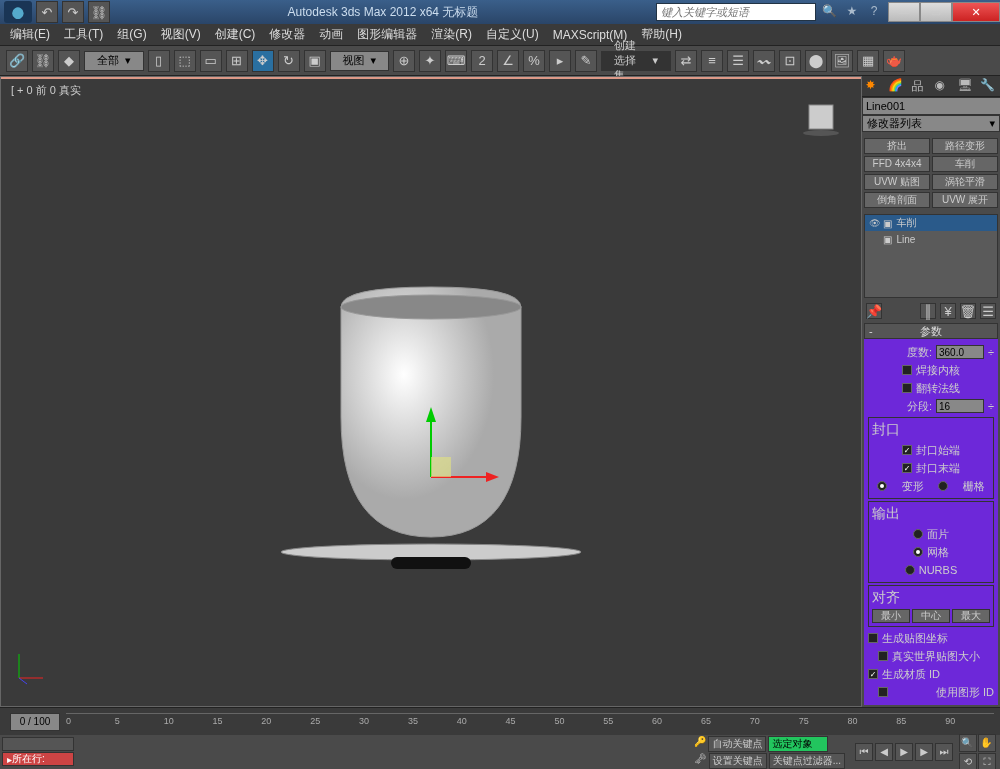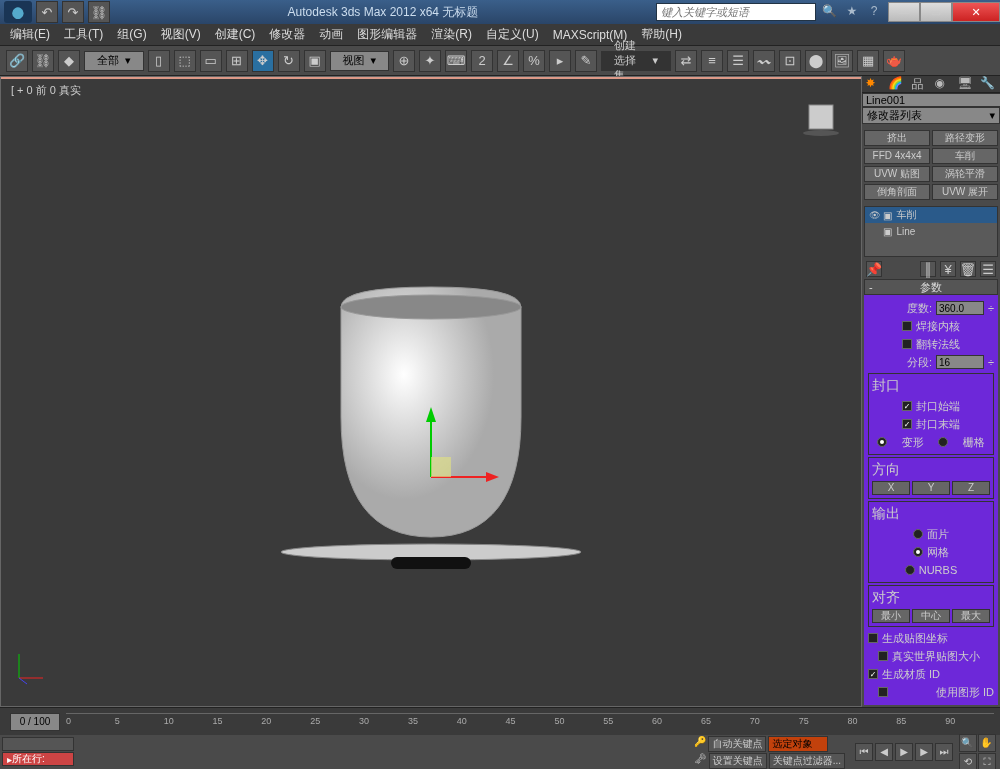--- a/index.html
+++ b/index.html
@@ -251,28 +251,20 @@
               <span>封口末端</span>
             </div>
           <div class="param-row" style="justify-content:space-around;">
             <span class="rad on"></span>
               <span>变形</span>
             <span class="rad"></span>
               <span>栅格</span>
           </div>
         </div>
 
-        <div class="group">
-          <div class="group-lbl">方向</div>
-          <div class="btn3">
-              <div>X</div>
-              <div>Y</div>
-              <div>Z</div>
-            </div>
-        </div>
 
         <div class="group">
           <div class="group-lbl">输出</div>
           <div class="param-row" style="justify-content:center;">
               <span class="rad"></span>
               <span>面片</span>
             </div>
           <div class="param-row" style="justify-content:center;">
               <span class="rad on"></span>
               <span>网格</span>
@@ -342,21 +334,21 @@
   <div class="b-left">
     <div style="height:14px;background:#555;border:1px solid #333;"></div>
     <div class="tag-btn">▸ <span>所在行:</span></div>
   </div>
   <div class="status-text">
   </div>
   <div style="display:flex;flex-direction:column;gap:1px;font-size:10px;margin:0 4px;">
     <div style="display:flex;gap:2px;">
       <span>🔑</span>
       <div style="background:#555;border:1px solid #333;padding:0 3px;">自动关键点</div>
-      <div style="background:#c2410c;border:1px solid #333;padding:0 3px;color:#000;width:60px;">选定对象</div>
+      <div style="background:#22c55e;border:1px solid #333;padding:0 3px;color:#000;width:60px;">选定对象</div>
     </div>
     <div style="display:flex;gap:2px;">
       <span>🗝</span>
       <div style="background:#555;border:1px solid #333;padding:0 3px;">设置关键点</div>
       <div style="background:#555;border:1px solid #333;padding:0 3px;">关键点过滤器...</div>
     </div>
   </div>
   <div class="anim-ctrl">
     <div class="play-btn">⏮</div>
     <div class="play-btn">◀</div>

